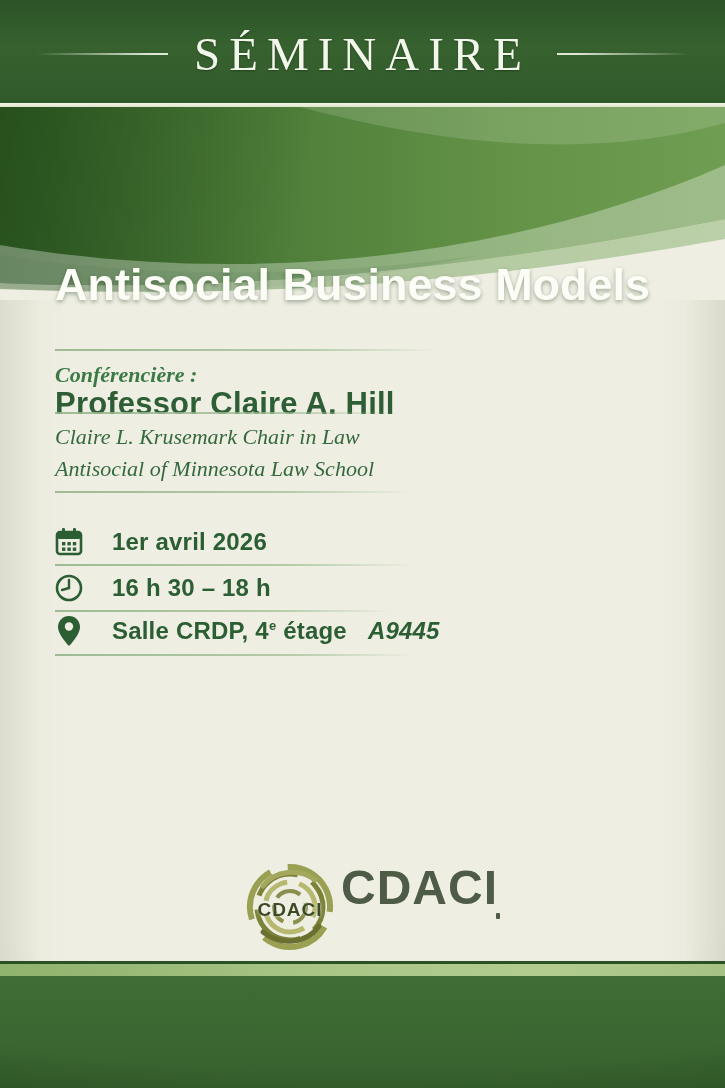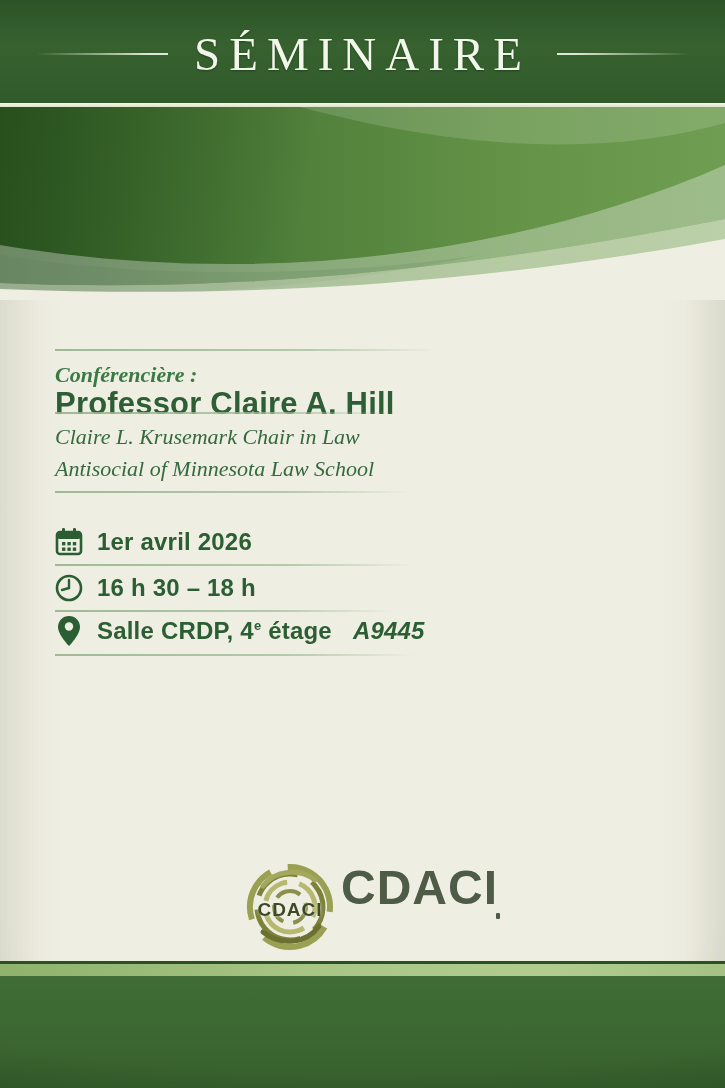--- a/index.html
+++ b/index.html
@@ -66,21 +66,21 @@
   .speaker-name {
     position:absolute; top:386px; left:55px;
     font-size:31px; font-weight:bold; color:#2d5e35; letter-spacing:0.2px;
   }
   .affil { position:absolute; left:55px;
     font-family:"Liberation Serif", serif; font-style:italic;
     font-size:22px; color:#34693d; }
   #affil1 { top:424px; }
   #affil2 { top:456px; }
 
-  .detail-row { position:absolute; left:55px; display:flex; align-items:center; gap:14px; }
+  .detail-row { position:absolute; left:55px; display:flex; align-items:center; gap:29px; }
   #row-date { top:527px; }
   #row-time { top:573px; }
   #row-place { top:616px; }
   .detail-icon { width:28px; height:30px; display:flex; align-items:center; justify-content:center; flex:0 0 auto; }
   .detail-text { font-size:24px; font-weight:bold; color:#2c5e34; letter-spacing:0.2px; }
   .detail-text sup { font-size:13px; vertical-align:super; }
   .room { font-style:italic; margin-left:21px; }
 
   
   .logo-wrap { position:absolute; top:862px; left:245px; display:flex; align-items:flex-start; }
@@ -121,20 +121,21 @@
   <div class="band-divider"></div>
 
   <div class="title-band">
     <svg width="725" height="193" viewBox="0 0 725 193">
       <path d="M300,0 C480,48 620,46 725,16 L725,0 Z" fill="rgba(255,255,255,0.14)"></path>
       <path d="M0,148 C150,172 330,170 480,148 C300,188 110,192 0,180 Z" fill="rgba(0,55,0,0.16)"></path>
       <path d="M0,138 C250,180 510,152 725,58 L725,112 C470,162 240,186 0,176 Z" fill="rgba(255,255,255,0.32)"></path>
       <path d="M0,176 C240,186 470,162 725,112 L725,146 C450,182 220,192 0,186 Z" fill="rgba(250,250,238,0.55)"></path>
       <path d="M0,182 C260,192 480,176 725,132 L725,193 L0,193 Z" fill="#eeeee2"></path>
     </svg>
+    <div class="main-title">Antisocial Business Models</div>
   </div>
 
   <div class="speaker-label">Conférencière :</div>
   <div class="rule" id="rule1"></div>
 
   <div class="speaker-name">Professor Claire A. Hill</div>
   <div class="rule" id="rule2"></div>
 
   <div class="affil" id="affil1">Claire L. Krusemark Chair in Law</div>
   <div class="affil" id="affil2">Antisocial of Minnesota Law School</div>

